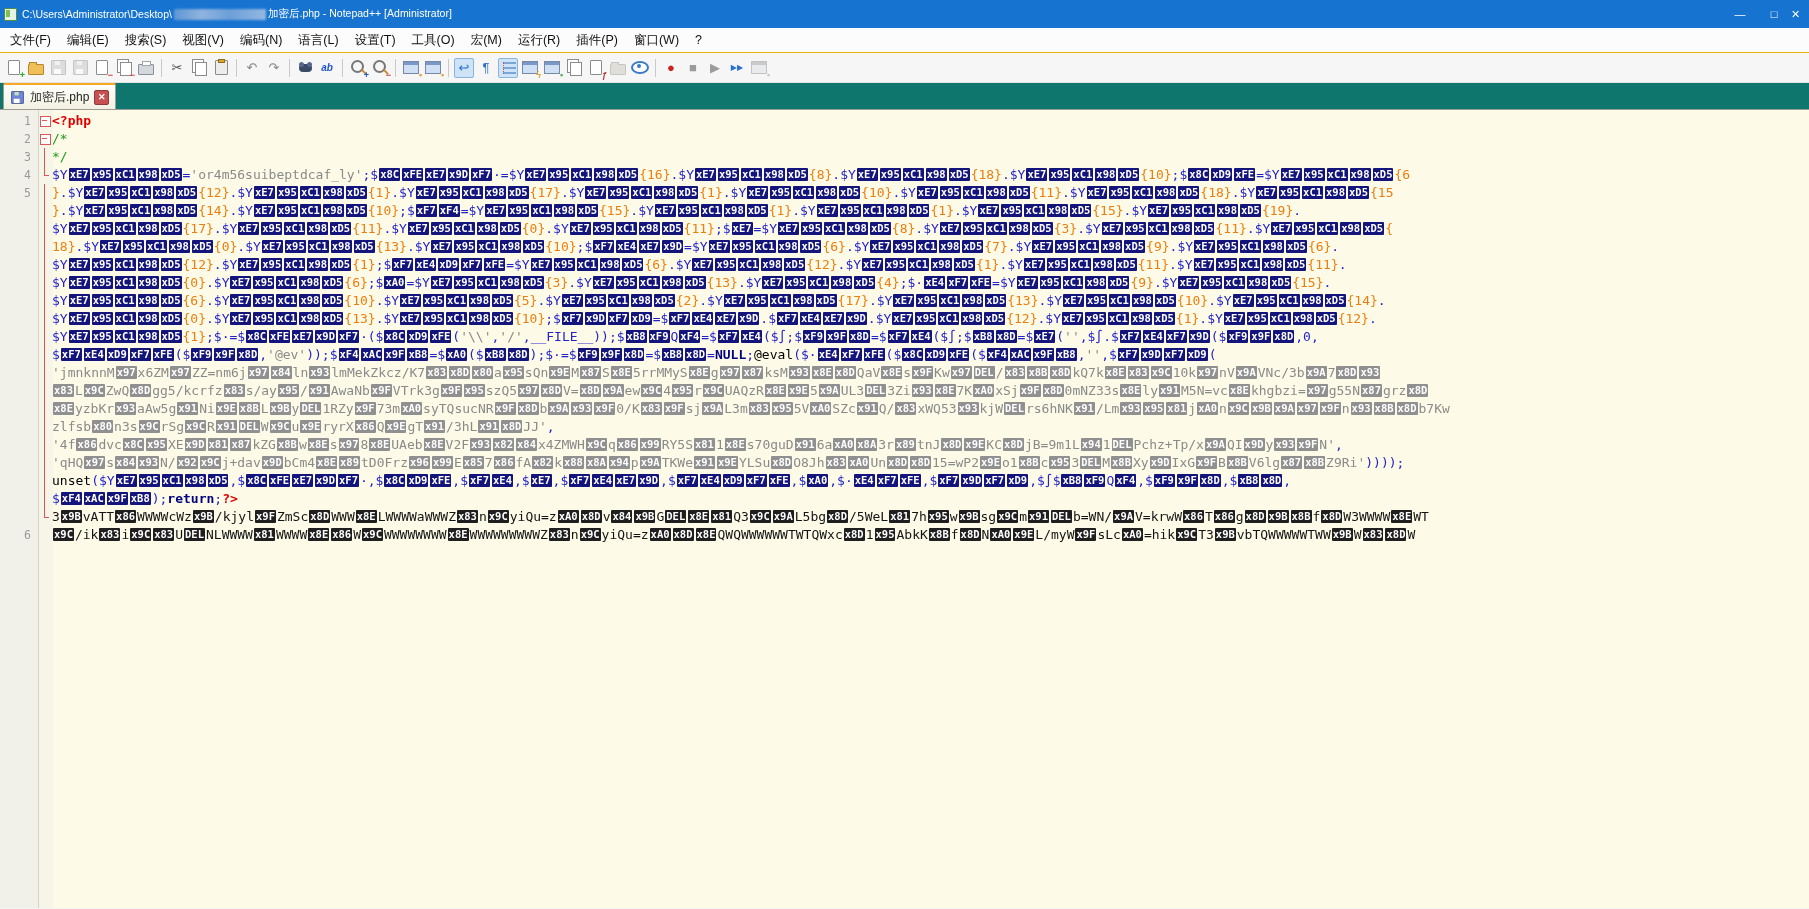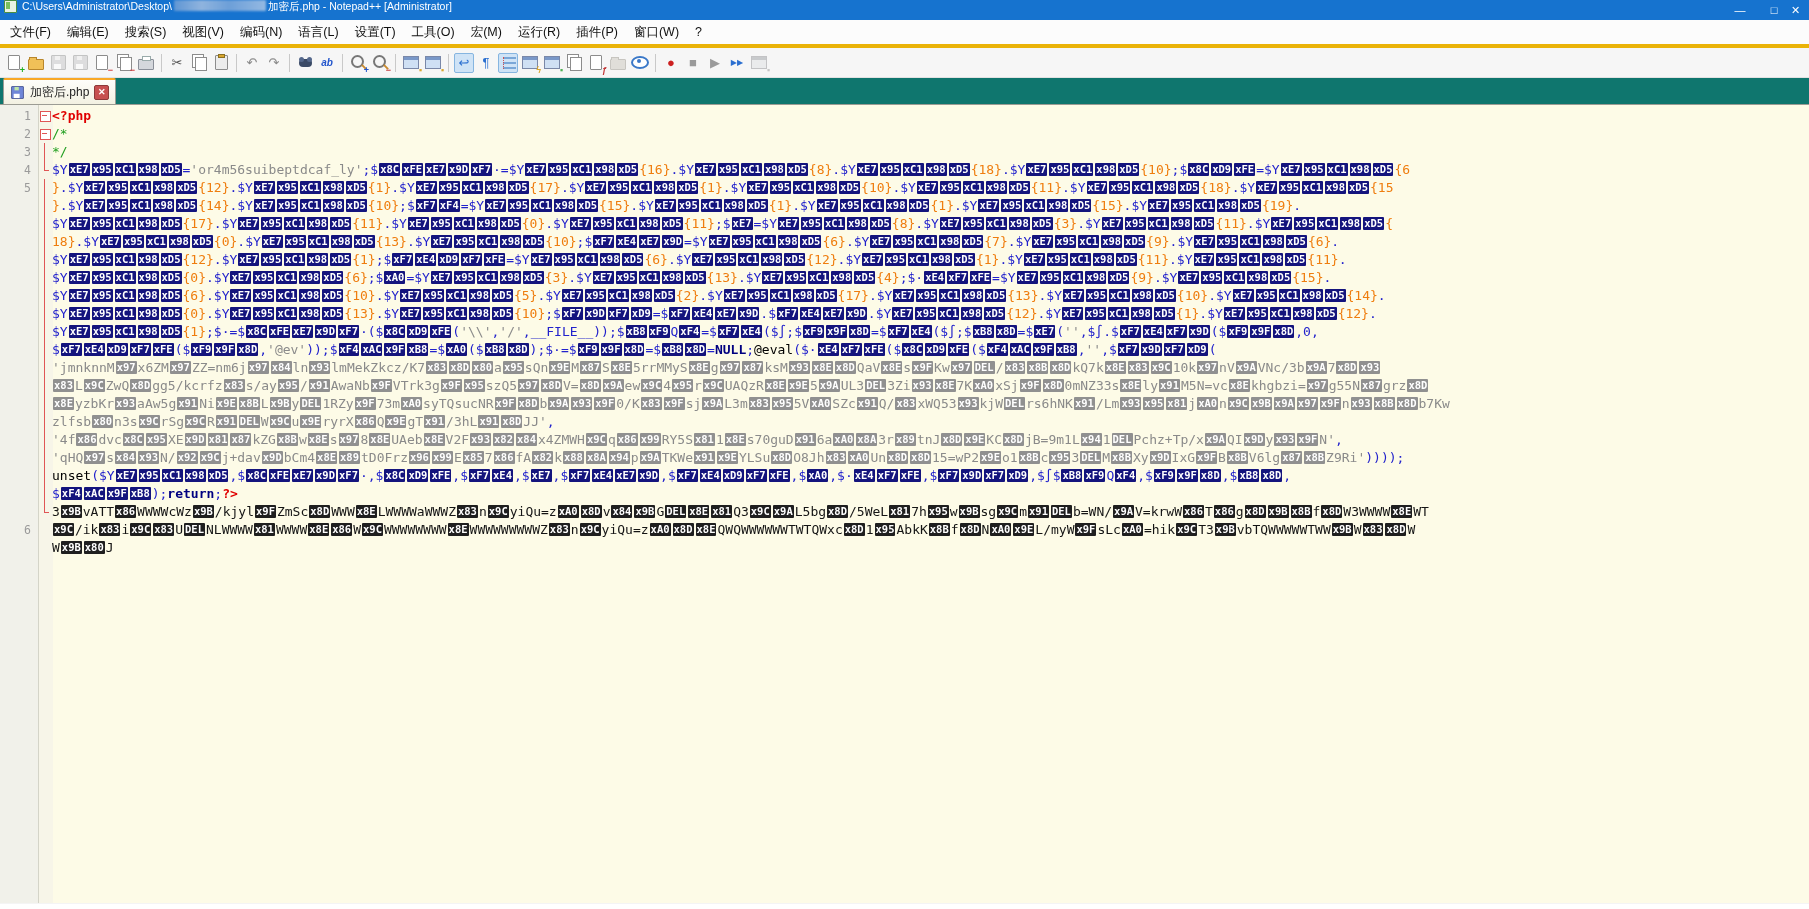--- a/index.html
+++ b/index.html
@@ -1,31 +1,31 @@
 <!DOCTYPE html>
 <html><head>
 <meta charset="utf-8">
 <style>
   html,body{margin:0;padding:0;}
   body{width:1809px;height:909px;overflow:hidden;background:#fff;
        font-family:"Liberation Sans",sans-serif;-webkit-font-smoothing:antialiased;}
   
-  .titlebar{height:20px;background:#1673cf;display:flex;
+  .titlebar{height:28px;background:#1673cf;display:flex;align-items:center;
             color:#fff;font-size:10.5px;padding-left:4px;overflow:hidden;}
   .appico{width:11px;height:11px;background:#e9f3e4;border:1px solid #4b8f3f;border-radius:1px;
           margin-right:5px;position:relative;flex:none;}
   .appico::after{content:"";position:absolute;left:1px;top:1px;width:4px;height:7px;background:#79c05d;}
   .t-redacted{display:inline-block;width:92px;height:11px;margin:0 2px;border-radius:1px;
               background:linear-gradient(90deg,#5f96d4,#8fb4de 30%,#6d9fd8 60%,#94b9e2);filter:blur(1px);}
   .winbtns{margin-left:auto;display:flex;align-items:center;height:100%;}
   .wbtn{width:34px;text-align:center;font-size:11px;color:#fff;line-height:16px;}
   .wbtn.close{width:18px;overflow:hidden;text-align:left;}
   
   .menubar{height:24px;background:#fcfcfc;display:flex;align-items:center;
-           font-size:12.5px;color:#111;padding-left:2px;border-bottom:4px solid #eab308;}
+           font-size:12.5px;color:#111;padding-left:2px;border-bottom:1px solid #eab308;}
   .menu-item{padding:3px 8px;}
   
   .toolbar{height:29px;background:#f6f6f6;display:flex;align-items:center;padding-left:3px;
            border-bottom:1px solid #e2e2e2;}
   .sep{width:1px;height:18px;background:#c9c9c9;margin:0 4px;flex:none;}
   .ico{width:20px;height:20px;margin:0 1px;display:inline-flex;align-items:center;justify-content:center;
        position:relative;border-radius:2px;flex:none;border:1px solid transparent;box-sizing:border-box;}
   .ico.pressed{background:#cfe3f6;border-color:#86b5e0;}
   .ico.dim{opacity:.45;filter:grayscale(.9);}
   .ico s{text-decoration:none;font-size:13px;line-height:1;}
@@ -264,21 +264,20 @@
       <div class="crow" style="position: relative;"><span class="ts">'jmnknnM</span><span class="blk g">x97</span><span class="ts">x6ZM</span><span class="blk g">x97</span><span class="ts">ZZ=nm6j</span><span class="blk g">x97</span><span class="blk g">x84</span><span class="ts">ln</span><span class="blk g">x93</span><span class="ts">lmMekZkcz/K7</span><span class="blk g">x83</span><span class="blk g">x8D</span><span class="blk g">x80</span><span class="ts">a</span><span class="blk g">x95</span><span class="ts">sQn</span><span class="blk g">x9E</span><span class="ts">M</span><span class="blk g">x87</span><span class="ts">S</span><span class="blk g">x8E</span><span class="ts">5rrMMyS</span><span class="blk g">x8E</span><span class="ts">g</span><span class="blk g">x97</span><span class="blk g">x87</span><span class="ts">ksM</span><span class="blk g">x93</span><span class="blk g">x8E</span><span class="blk g">x8D</span><span class="ts">QaV</span><span class="blk g">x8E</span><span class="ts">s</span><span class="blk g">x9F</span><span class="ts">Kw</span><span class="blk g">x97</span><span class="blk g">DEL</span><span class="ts">/</span><span class="blk g">x83</span><span class="blk g">x8B</span><span class="blk g">x8D</span><span class="ts">kQ7k</span><span class="blk g">x8E</span><span class="blk g">x83</span><span class="blk g">x9C</span><span class="ts">10k</span><span class="blk g">x97</span><span class="ts">nV</span><span class="blk g">x9A</span><span class="ts">VNc/3b</span><span class="blk g">x9A</span><span class="ts">7</span><span class="blk g">x8D</span><span class="blk g">x93</span></div>
       <div class="crow" style="position: relative;"><span class="blk g">x83</span><span class="ts">L</span><span class="blk g">x9C</span><span class="ts">ZwQ</span><span class="blk g">x8D</span><span class="ts">gg5/kcrfz</span><span class="blk g">x83</span><span class="ts">s/ay</span><span class="blk g">x95</span><span class="ts">/</span><span class="blk g">x91</span><span class="ts">AwaNb</span><span class="blk g">x9F</span><span class="ts">VTrk3g</span><span class="blk g">x9F</span><span class="blk g">x95</span><span class="ts">szQ5</span><span class="blk g">x97</span><span class="blk g">x8D</span><span class="ts">V=</span><span class="blk g">x8D</span><span class="blk g">x9A</span><span class="ts">ew</span><span class="blk g">x9C</span><span class="ts">4</span><span class="blk g">x95</span><span class="ts">r</span><span class="blk g">x9C</span><span class="ts">UAQzR</span><span class="blk g">x8E</span><span class="blk g">x9E</span><span class="ts">5</span><span class="blk g">x9A</span><span class="ts">UL3</span><span class="blk g">DEL</span><span class="ts">3Zi</span><span class="blk g">x93</span><span class="blk g">x8E</span><span class="ts">7K</span><span class="blk g">xA0</span><span class="ts">xSj</span><span class="blk g">x9F</span><span class="blk g">x8D</span><span class="ts">0mNZ33s</span><span class="blk g">x8E</span><span class="ts">ly</span><span class="blk g">x91</span><span class="ts">M5N=vc</span><span class="blk g">x8E</span><span class="ts">khgbzi=</span><span class="blk g">x97</span><span class="ts">g55N</span><span class="blk g">x87</span><span class="ts">grz</span><span class="blk g">x8D</span></div>
       <div class="crow" style="position: relative;"><span class="blk g">x8E</span><span class="ts">yzbKr</span><span class="blk g">x93</span><span class="ts">aAw5g</span><span class="blk g">x91</span><span class="ts">Ni</span><span class="blk g">x9E</span><span class="blk g">x8B</span><span class="ts">L</span><span class="blk g">x9B</span><span class="ts">y</span><span class="blk g">DEL</span><span class="ts">1RZy</span><span class="blk g">x9F</span><span class="ts">73m</span><span class="blk g">xA0</span><span class="ts">syTQsucNR</span><span class="blk g">x9F</span><span class="blk g">x8D</span><span class="ts">b</span><span class="blk g">x9A</span><span class="blk g">x93</span><span class="blk g">x9F</span><span class="ts">0/K</span><span class="blk g">x83</span><span class="blk g">x9F</span><span class="ts">sj</span><span class="blk g">x9A</span><span class="ts">L3m</span><span class="blk g">x83</span><span class="blk g">x95</span><span class="ts">5V</span><span class="blk g">xA0</span><span class="ts">SZc</span><span class="blk g">x91</span><span class="ts">Q/</span><span class="blk g">x83</span><span class="ts">xWQ53</span><span class="blk g">x93</span><span class="ts">kjW</span><span class="blk g">DEL</span><span class="ts">rs6hNK</span><span class="blk g">x91</span><span class="ts">/Lm</span><span class="blk g">x93</span><span class="blk g">x95</span><span class="blk g">x81</span><span class="ts">j</span><span class="blk g">xA0</span><span class="ts">n</span><span class="blk g">x9C</span><span class="blk g">x9B</span><span class="blk g">x9A</span><span class="blk g">x97</span><span class="blk g">x9F</span><span class="ts">n</span><span class="blk g">x93</span><span class="blk g">x8B</span><span class="blk g">x8D</span><span class="ts">b7Kw</span></div>
       <div class="crow" style="position: relative;"><span class="ts">zlfsb</span><span class="blk g">x80</span><span class="ts">n3s</span><span class="blk g">x9C</span><span class="ts">rSg</span><span class="blk g">x9C</span><span class="ts">R</span><span class="blk g">x91</span><span class="blk g">DEL</span><span class="ts">W</span><span class="blk g">x9C</span><span class="ts">u</span><span class="blk g">x9E</span><span class="ts">ryrX</span><span class="blk g">x86</span><span class="ts">Q</span><span class="blk g">x9E</span><span class="ts">gT</span><span class="blk g">x91</span><span class="ts">/3hL</span><span class="blk g">x91</span><span class="blk g">x8D</span><span class="ts">JJ'</span><span class="tv">,</span></div>
       <div class="crow" style="position: relative;"><span class="ts">'4f</span><span class="blk g">x86</span><span class="ts">dvc</span><span class="blk g">x8C</span><span class="blk g">x95</span><span class="ts">XE</span><span class="blk g">x9D</span><span class="blk g">x81</span><span class="blk g">x87</span><span class="ts">kZG</span><span class="blk g">x8B</span><span class="ts">w</span><span class="blk g">x8E</span><span class="ts">s</span><span class="blk g">x97</span><span class="ts">8</span><span class="blk g">x8E</span><span class="ts">UAeb</span><span class="blk g">x8E</span><span class="ts">V2F</span><span class="blk g">x93</span><span class="blk g">x82</span><span class="blk g">x84</span><span class="ts">x4ZMWH</span><span class="blk g">x9C</span><span class="ts">q</span><span class="blk g">x86</span><span class="blk g">x99</span><span class="ts">RY5S</span><span class="blk g">x81</span><span class="ts">1</span><span class="blk g">x8E</span><span class="ts">s70guD</span><span class="blk g">x91</span><span class="ts">6a</span><span class="blk g">xA0</span><span class="blk g">x8A</span><span class="ts">3r</span><span class="blk g">x89</span><span class="ts">tnJ</span><span class="blk g">x8D</span><span class="blk g">x9E</span><span class="ts">KC</span><span class="blk g">x8D</span><span class="ts">jB=9m1L</span><span class="blk g">x94</span><span class="ts">1</span><span class="blk g">DEL</span><span class="ts">Pchz+Tp/x</span><span class="blk g">x9A</span><span class="ts">QI</span><span class="blk g">x9D</span><span class="ts">y</span><span class="blk g">x93</span><span class="blk g">x9F</span><span class="ts">N'</span><span class="tv">,</span></div>
       <div class="crow" style="position: relative;"><span class="ts">'qHQ</span><span class="blk g">x97</span><span class="ts">s</span><span class="blk g">x84</span><span class="blk g">x93</span><span class="ts">N/</span><span class="blk g">x92</span><span class="blk g">x9C</span><span class="ts">j+dav</span><span class="blk g">x9D</span><span class="ts">bCm4</span><span class="blk g">x8E</span><span class="blk g">x89</span><span class="ts">tD0Frz</span><span class="blk g">x96</span><span class="blk g">x99</span><span class="ts">E</span><span class="blk g">x85</span><span class="ts">7</span><span class="blk g">x86</span><span class="ts">fA</span><span class="blk g">x82</span><span class="ts">k</span><span class="blk g">x88</span><span class="blk g">x8A</span><span class="blk g">x94</span><span class="ts">p</span><span class="blk g">x9A</span><span class="ts">TKWe</span><span class="blk g">x91</span><span class="blk g">x9E</span><span class="ts">YLSu</span><span class="blk g">x8D</span><span class="ts">O8Jh</span><span class="blk g">x83</span><span class="blk g">xA0</span><span class="ts">Un</span><span class="blk g">x8D</span><span class="blk g">x8D</span><span class="ts">15=wP2</span><span class="blk g">x9E</span><span class="ts">o1</span><span class="blk g">x8B</span><span class="ts">c</span><span class="blk g">x95</span><span class="ts">3</span><span class="blk g">DEL</span><span class="ts">M</span><span class="blk g">x8B</span><span class="ts">Xy</span><span class="blk g">x9D</span><span class="ts">IxG</span><span class="blk g">x9F</span><span class="ts">B</span><span class="blk g">x8B</span><span class="ts">V6lg</span><span class="blk g">x87</span><span class="blk g">x8B</span><span class="ts">Z9Ri'</span><span class="tv">))));</span></div>
       <div class="crow" style="position: relative;"><span class="tkw">unset</span><span class="tv">($Y</span><span class="blk">xE7</span><span class="blk">x95</span><span class="blk">xC1</span><span class="blk">x98</span><span class="blk">xD5</span><span class="tv">,$</span><span class="blk">x8C</span><span class="blk">xFE</span><span class="blk">xE7</span><span class="blk">x9D</span><span class="blk">xF7</span><span class="tv">·,$</span><span class="blk">x8C</span><span class="blk">xD9</span><span class="blk">xFE</span><span class="tv">,$</span><span class="blk">xF7</span><span class="blk">xE4</span><span class="tv">,$</span><span class="blk">xE7</span><span class="tv">,$</span><span class="blk">xF7</span><span class="blk">xE4</span><span class="blk">xE7</span><span class="blk">x9D</span><span class="tv">,$</span><span class="blk">xF7</span><span class="blk">xE4</span><span class="blk">xD9</span><span class="blk">xF7</span><span class="blk">xFE</span><span class="tv">,$</span><span class="blk">xA0</span><span class="tv">,$·</span><span class="blk">xE4</span><span class="blk">xF7</span><span class="blk">xFE</span><span class="tv">,$</span><span class="blk">xF7</span><span class="blk">x9D</span><span class="blk">xF7</span><span class="blk">xD9</span><span class="tv">,$∫$</span><span class="blk">xB8</span><span class="blk">xF9</span><span class="tv">Q</span><span class="blk">xF4</span><span class="tv">,$</span><span class="blk">xF9</span><span class="blk">x9F</span><span class="blk">x8D</span><span class="tv">,$</span><span class="blk">xB8</span><span class="blk">x8D</span><span class="tv">,</span></div>
       <div class="crow" style="position: relative;"><span class="tv">$</span><span class="blk">xF4</span><span class="blk">xAC</span><span class="blk">x9F</span><span class="blk">xB8</span><span class="tv">);</span><span class="tkb">return</span><span class="tv">;</span><span class="trd">?&gt;</span></div>
       <div class="crow" style="position: relative;"><span class="ttx">3</span><span class="blk k">x9B</span><span class="ttx">vATT</span><span class="blk k">x86</span><span class="ttx">WWWWcWz</span><span class="blk k">x9B</span><span class="ttx">/kjyl</span><span class="blk k">x9F</span><span class="ttx">ZmSc</span><span class="blk k">x8D</span><span class="ttx">WWW</span><span class="blk k">x8E</span><span class="ttx">LWWWWaWWWZ</span><span class="blk k">x83</span><span class="ttx">n</span><span class="blk k">x9C</span><span class="ttx">yiQu=z</span><span class="blk k">xA0</span><span class="blk k">x8D</span><span class="ttx">v</span><span class="blk k">x84</span><span class="blk k">x9B</span><span class="ttx">G</span><span class="blk k">DEL</span><span class="blk k">x8E</span><span class="blk k">x81</span><span class="ttx">Q3</span><span class="blk k">x9C</span><span class="blk k">x9A</span><span class="ttx">L5bg</span><span class="blk k">x8D</span><span class="ttx">/5WeL</span><span class="blk k">x81</span><span class="ttx">7h</span><span class="blk k">x95</span><span class="ttx">w</span><span class="blk k">x9B</span><span class="ttx">sg</span><span class="blk k">x9C</span><span class="ttx">m</span><span class="blk k">x91</span><span class="blk k">DEL</span><span class="ttx">b=WN/</span><span class="blk k">x9A</span><span class="ttx">V=krwW</span><span class="blk k">x86</span><span class="ttx">T</span><span class="blk k">x86</span><span class="ttx">g</span><span class="blk k">x8D</span><span class="blk k">x9B</span><span class="blk k">x8B</span><span class="ttx">f</span><span class="blk k">x8D</span><span class="ttx">W3WWWW</span><span class="blk k">x8E</span><span class="ttx">WT</span></div>
       <div class="crow" style="position: relative;"><span class="blk k">x9C</span><span class="ttx">/ik</span><span class="blk k">x83</span><span class="ttx">i</span><span class="blk k">x9C</span><span class="blk k">x83</span><span class="ttx">U</span><span class="blk k">DEL</span><span class="ttx">NLWWWW</span><span class="blk k">x81</span><span class="ttx">WWWW</span><span class="blk k">x8E</span><span class="blk k">x86</span><span class="ttx">W</span><span class="blk k">x9C</span><span class="ttx">WWWWWWWW</span><span class="blk k">x8E</span><span class="ttx">WWWWWWWWWZ</span><span class="blk k">x83</span><span class="ttx">n</span><span class="blk k">x9C</span><span class="ttx">yiQu=z</span><span class="blk k">xA0</span><span class="blk k">x8D</span><span class="blk k">x8E</span><span class="ttx">QWQWWWWWWTWTQWxc</span><span class="blk k">x8D</span><span class="ttx">1</span><span class="blk k">x95</span><span class="ttx">AbkK</span><span class="blk k">x8B</span><span class="ttx">f</span><span class="blk k">x8D</span><span class="ttx">N</span><span class="blk k">xA0</span><span class="blk k">x9E</span><span class="ttx">L/myW</span><span class="blk k">x9F</span><span class="ttx">sLc</span><span class="blk k">xA0</span><span class="ttx">=hik</span><span class="blk k">x9C</span><span class="ttx">T3</span><span class="blk k">x9B</span><span class="ttx">vbTQWWWWWTWW</span><span class="blk k">x9B</span><span class="ttx">W</span><span class="blk k">x83</span><span class="blk k">x8D</span><span class="ttx">W</span></div>
-      <div class="crow" style="position: relative;"><span class="ttx">W</span><span class="blk k">x9B</span><span class="blk k">x80</span><span class="ttx">J</span></div>
     </div>
 <div class="gut" style="top: 2px; height: 18px; line-height: 18px;">1</div>
     <div class="fold" style="top: 2px;">
       <i class="box"></i>
     </div>
     <div class="gut" style="top: 20px; height: 18px; line-height: 18px;">2</div>
     <div class="fold" style="top: 20px;">
       <i class="box"></i>
     </div>
     <div class="gut" style="top: 38px; height: 18px; line-height: 18px;">3</div>

